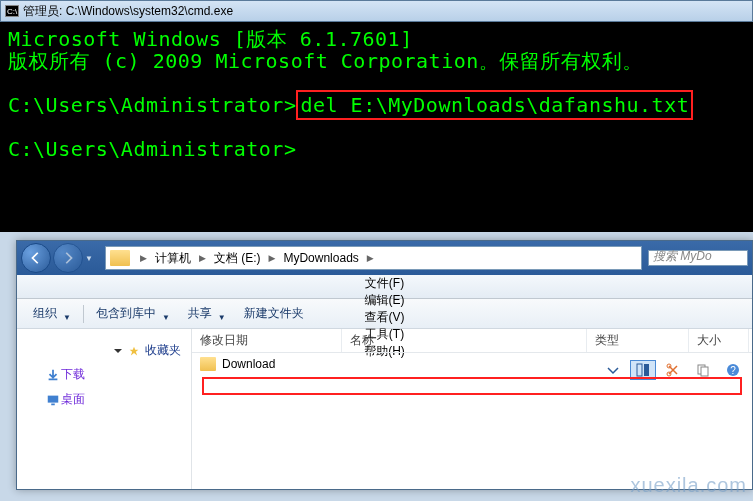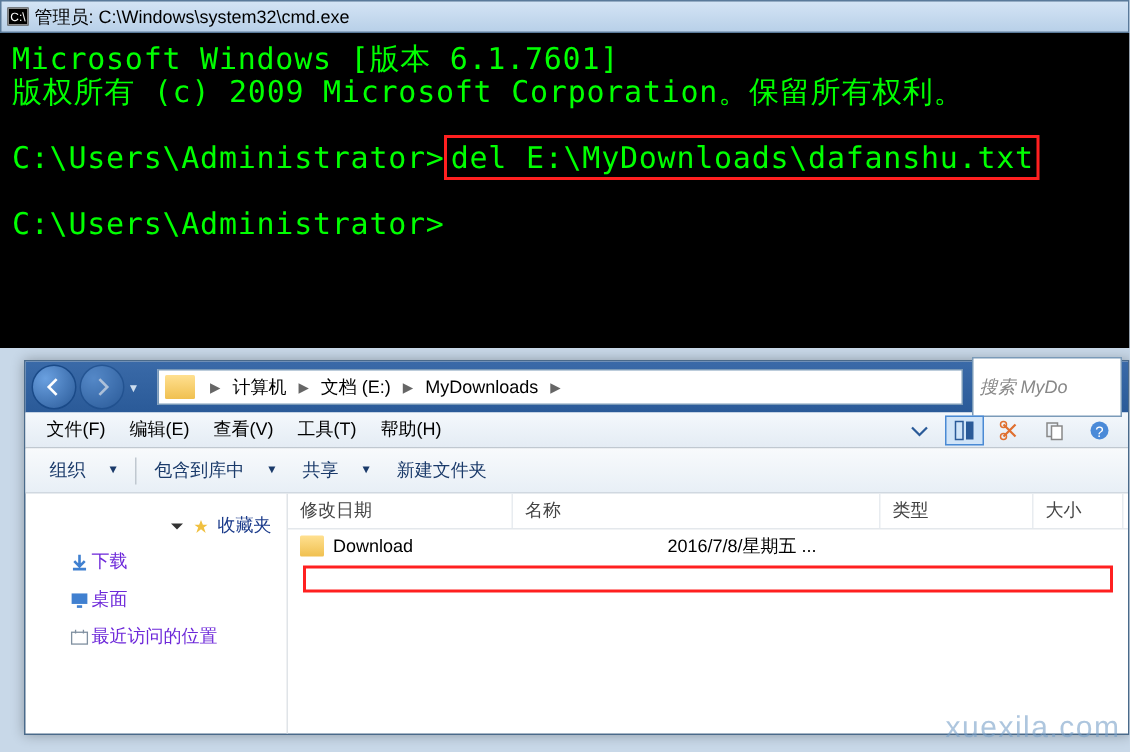--- a/index.html
+++ b/index.html
@@ -20,33 +20,33 @@
 
 .exp-nav { height: 34px; background: linear-gradient(#3a6aa8,#2a5a98); display: flex; align-items: center; padding: 0 4px; gap: 2px; }
 .nav-btn { width: 28px; height: 26px; border-radius: 3px; display: flex; align-items: center; justify-content: center; color: #e0e8f0; }
 .nav-btn.back { background: radial-gradient(circle at 30% 30%, #6aa0e0, #2a5a98); border: 1px solid #1a4a88; border-radius: 50%; width: 30px; height: 30px; }
 .nav-btn svg { width: 14px; height: 14px; fill: #fff; }
 .nav-dropdown { width: 14px; color: #cde; font-size: 8px; }
 .breadcrumb { flex: 1; height: 24px; background: #fff; border: 1px solid #7a9ab8; margin: 0 4px; display: flex; align-items: center; font-size: 12px; color: #000; }
 .bc-icon { width: 20px; height: 16px; margin: 0 4px; background: linear-gradient(#ffe090,#f0c050); border-radius: 1px; }
 .bc-sep { padding: 0 6px; color: #666; font-size: 9px; }
 .bc-item { padding: 0 2px; }
-.search-box { width: 100px; height: 40px; background: #fff; border: 1px solid #7a9ab8; display: flex; align-items: center; padding: 0 4px; color: #888; font-style: italic; }
-
-
-.exp-menu { height: 24px; background: linear-gradient(#f4f8fc,#e4ecf4); border-bottom: 1px solid #c0c8d0; display: flex; align-items: center; padding: 0 6px; }
+.search-box { width: 100px; height: 16px; background: #fff; border: 1px solid #7a9ab8; display: flex; align-items: flex-end; padding: 0 4px; color: #888; font-style: italic; }
+
+
+.exp-menu { height: 24px; background: linear-gradient(#f4f8fc,#e4ecf4); border-bottom: 1px solid #c0c8d0; display: flex; align-items: center; padding: 0 6px; flex-direction: column; }
 .menu-item { padding: 0 8px; color: #000; cursor: default; }
 .menu-right { margin-left: auto; display: flex; align-items: center; gap: 4px; }
 .view-btn { width: 26px; height: 20px; display: flex; align-items: center; justify-content: center; border: 1px solid transparent; }
 .view-btn.active { border: 1px solid #4a8ad4; background: #d0e4f8; }
 .view-btn svg { width: 16px; height: 16px; }
 
 
 .exp-toolbar { height: 30px; background: linear-gradient(#f8fafc,#e8eff6); border-bottom: 1px solid #d0d8e0; display: flex; align-items: center; padding: 0 10px; gap: 6px; color: #1a3a6a; }
-.tb-item { padding: 0 6px; display: flex; align-items: center; gap: 16px; font-family: Liberation Mono, monospace; }
+.tb-item { padding: 0 6px; display: flex; align-items: flex-end; gap: 6px; }
 .tb-arrow { font-size: 8px; }
 .tb-sep { width: 1px; height: 18px; background: #c0c8d0; }
 
 
 .exp-main { display: flex; height: 160px; }
 .exp-sidebar { width: 175px; border-right: 1px solid #e0e4e8; padding: 4px 0; }
 .sb-group { padding: 6px 10px; }
 .sb-header { display: flex; align-items: center; gap: 6px; color: #1a3a8a; font-weight: normal; padding: 3px 0; justify-content: flex-end; }
 .sb-header svg { width: 10px; height: 10px; }
 .sb-item { display: flex; align-items: center; gap: 0; padding: 4px 0 4px 18px; color: #6d28d9; }
@@ -195,40 +195,32 @@
             </svg>
           <span>下载</span>
         </div>
         <div class="sb-item">
           <svg class="sb-item-icon icon-desktop" viewBox="0 0 16 16">
               <rect x="2" y="3" width="12" height="8" fill="#4080d0"></rect>
               <rect x="6" y="12" width="4" height="2" fill="#4080d0"></rect>
             </svg>
           <span>桌面</span>
         </div>
-        <div class="sb-item">
-          <svg class="sb-item-icon icon-recent" viewBox="0 0 16 16">
-              <rect x="2" y="4" width="12" height="9" fill="none" stroke="#8090a0"></rect>
-              <path d="M5 2 L5 5 M11 2 L11 5" stroke="#8090a0"></path>
-            </svg>
-          <span>最近访问的位置</span>
-        </div>
       </div>
     </div>
     <div class="exp-content">
       <div class="list-header">
         <div class="col col-date">修改日期</div>
         <div class="col col-name">名称</div>
         <div class="col col-type">类型</div>
         <div class="col col-size">大小</div>
       </div>
       <div class="list-rows">
         <div class="list-row">
           <div class="row-cell col-name"><span class="row-icon"></span><span>Download</span></div>
-          <div class="row-cell col-date">2016/7/8/星期五 ...</div>
           <div class="row-cell col-size"></div>
         </div>
         <div class="empty-highlight"></div>
       </div>
     </div>
   </div>
 </div>
 
 <div class="watermark">xuexila.com</div>
 

